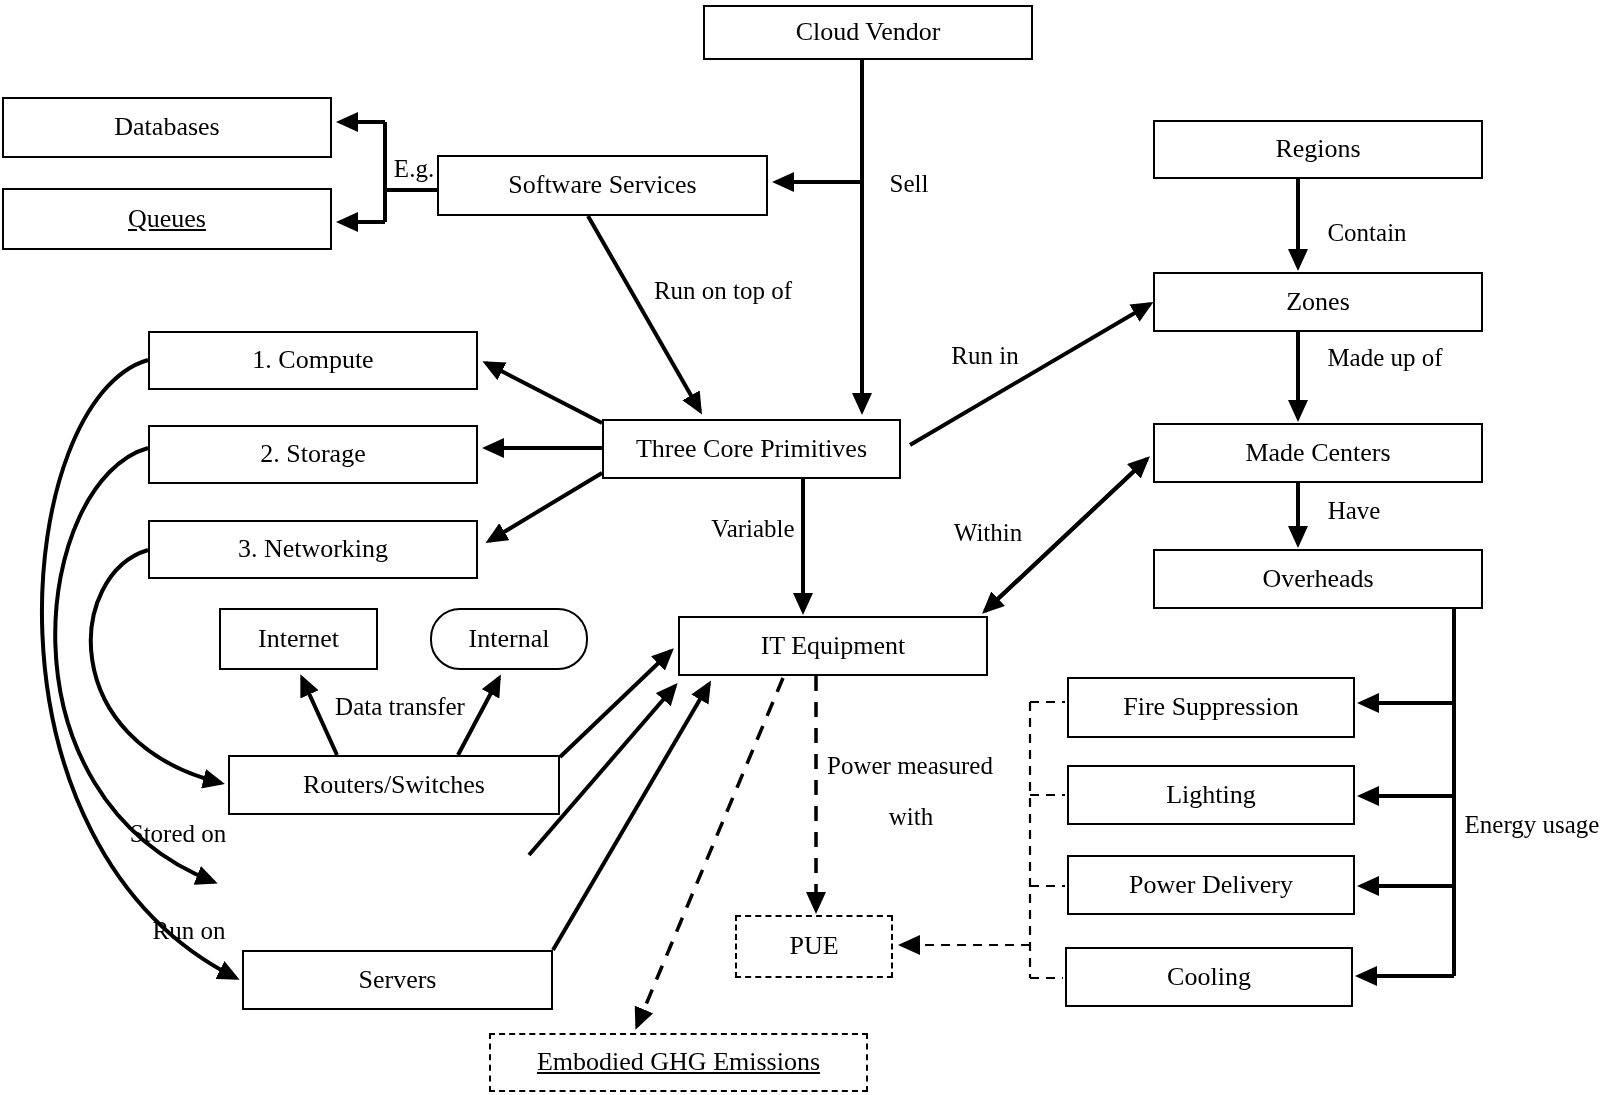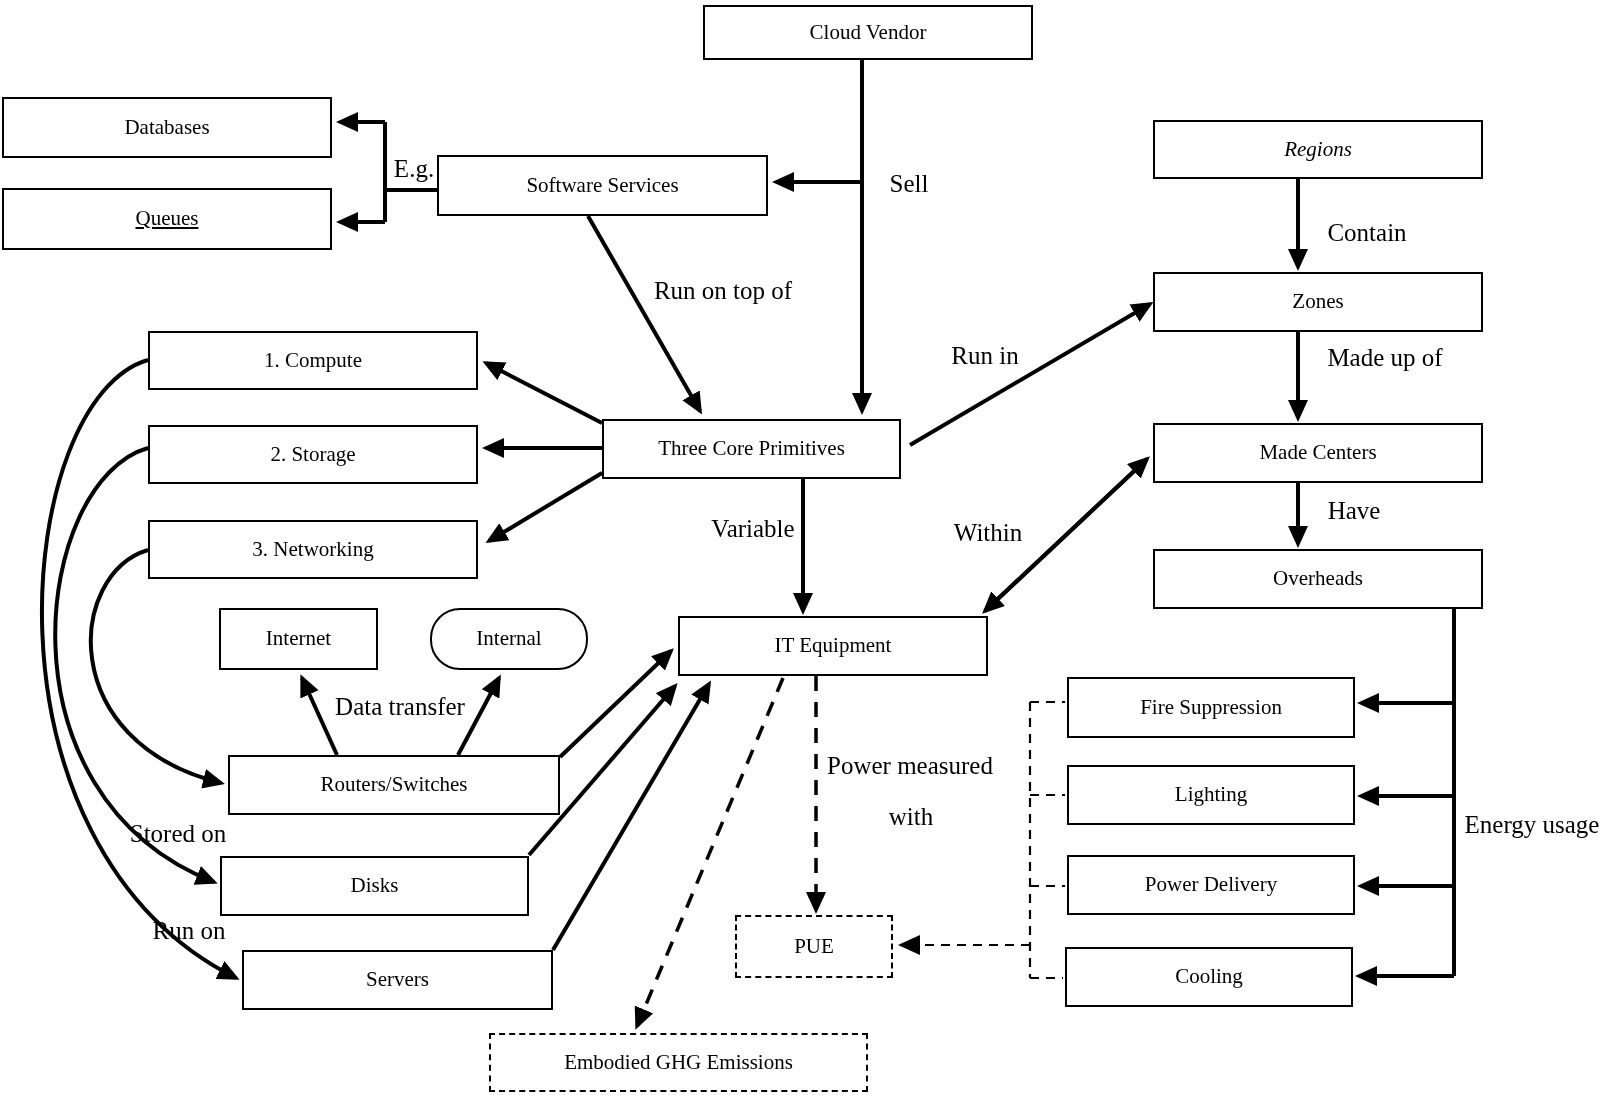--- a/index.html
+++ b/index.html
@@ -4,21 +4,21 @@
 <style>
   html,body{margin:0;padding:0;background:#ffffff;}
   #stage{
     position:relative;width:1600px;height:1095px;background:#ffffff;
     font-family:"Liberation Serif",serif;color:#000;overflow:hidden;
   }
   #edges{position:absolute;left:0;top:0;}
   .node{
     position:absolute;box-sizing:border-box;border:2.5px solid #000;background:#fff;
     display:flex;align-items:center;justify-content:center;
-    font-size:21px;line-height:1.1;text-align:left;white-space:nowrap;
+    font-size:26px;line-height:1.1;text-align:left;white-space:nowrap;
   }
   .node.dashed{border:2px dashed #000;}
   .elabel{
     position:absolute;transform:translate(-50%,-50%);
     font-size:25px;white-space:nowrap;
   }
 </style>
 </head>
 <body>
 
@@ -70,36 +70,35 @@
     <g stroke="#000" stroke-width="2.2" fill="none" stroke-dasharray="9 7">
       <path d="M1030 945 L902 945" marker-end="url(#ah)"></path>
       <path d="M1030 702 L1030 978 M1030 702 L1065 702 M1030 795 L1065 795 M1030 886 L1065 886 M1030 978 L1063 978"></path>
     </g>
   </svg>
 
   <div class="node" style="left:703px;top:5px;width:330px;height:55px;">Cloud Vendor</div>
   <div class="node" style="left:2px;top:97px;width:330px;height:61px;">Databases</div>
   <div class="node" style="left:2px;top:188px;width:330px;height:62px;text-decoration:underline;">Queues</div>
   <div class="node" style="left:437px;top:155px;width:331px;height:61px;">Software Services</div>
-  <div class="node" style="left:1153px;top:120px;width:330px;height:59px;font-style:italic;">Regions</div>
+  <div class="node" style="left:1153px;top:120px;width:330px;height:59px;">Regions</div>
   <div class="node" style="left:1153px;top:272px;width:330px;height:60px;">Zones</div>
   <div class="node" style="left:148px;top:331px;width:330px;height:59px;">1. Compute</div>
   <div class="node" style="left:148px;top:425px;width:330px;height:59px;">2. Storage</div>
   <div class="node" style="left:148px;top:520px;width:330px;height:59px;">3. Networking</div>
   <div class="node" style="left:602px;top:419px;width:299px;height:60px;">Three Core Primitives</div>
   <div class="node" style="left:1153px;top:423px;width:330px;height:60px;">Made Centers</div>
   <div class="node" style="left:1153px;top:549px;width:330px;height:60px;">Overheads</div>
   <div class="node" style="left:219px;top:608px;width:159px;height:62px;">Internet</div>
   <div class="node" style="left:430px;top:608px;width:158px;height:62px;border-radius:30px;">Internal</div>
   <div class="node" style="left:678px;top:616px;width:310px;height:60px;">IT Equipment</div>
   <div class="node" style="left:228px;top:755px;width:332px;height:60px;">Routers/Switches</div>
-  <div class="node" style="left:220px;top:856px;width:309px;height:60px;">Disks</div>
   <div class="node" style="left:242px;top:950px;width:311px;height:60px;">Servers</div>
   <div class="node dashed" style="left:735px;top:915px;width:158px;height:63px;">PUE</div>
-  <div class="node dashed" style="left:489px;top:1033px;width:379px;height:59px;">Embodied GHG Emissions</div>
+  <div class="node dashed" style="left:489px;top:1033px;width:379px;height:59px;text-decoration:underline;">Embodied GHG Emissions</div>
   <div class="node" style="left:1067px;top:677px;width:288px;height:61px;">Fire Suppression</div>
   <div class="node" style="left:1067px;top:765px;width:288px;height:60px;">Lighting</div>
   <div class="node" style="left:1067px;top:855px;width:288px;height:60px;">Power Delivery</div>
   <div class="node" style="left:1065px;top:947px;width:288px;height:60px;">Cooling</div>
 
   <div class="elabel" style="left:909px;top:184px;">Sell</div>
   <div class="elabel" style="left:414px;top:169px;text-align:center;">E.g.</div>
   <div class="elabel" style="left:723px;top:291px;">Run on top of</div>
   <div class="elabel" style="left:1367px;top:233px;">Contain</div>
   <div class="elabel" style="left:985px;top:356px;">Run in</div>

